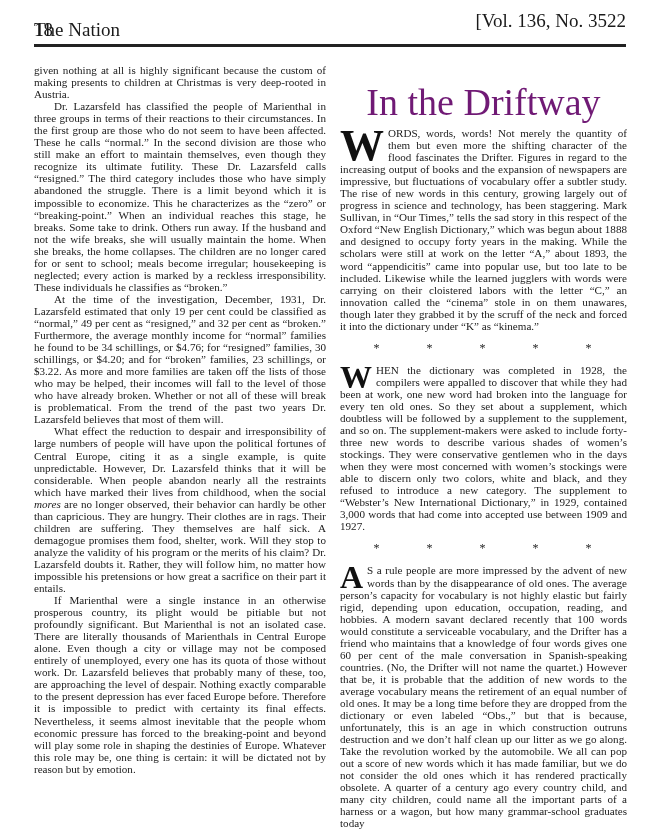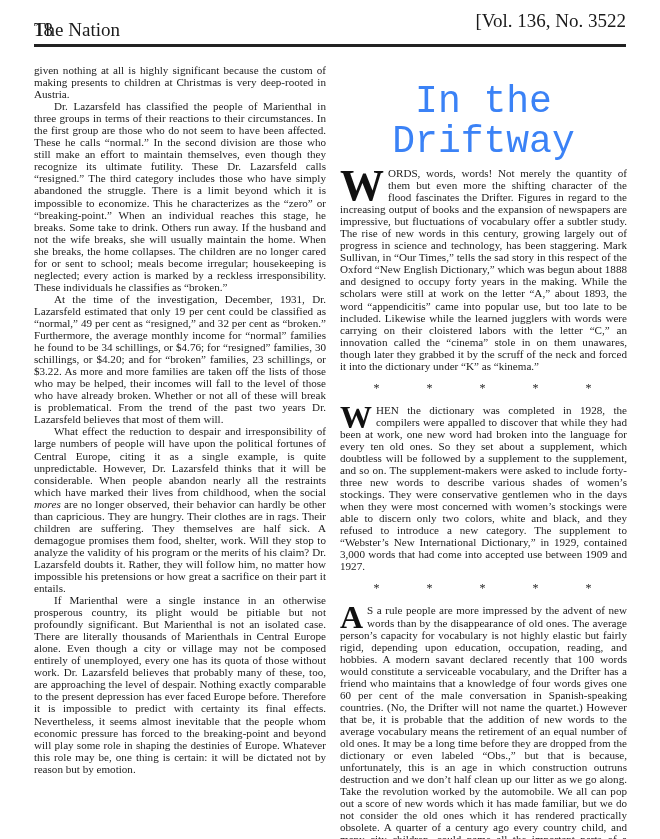--- a/index.html
+++ b/index.html
@@ -21,22 +21,22 @@
     position: absolute; top: 64px;
     font-family: "Liberation Serif", serif; font-size: 11.1px; line-height: 12.05px;
     text-align: justify; hyphens: manual;
   }
   .col.left { left: 34px; width: 292px; }
   .col.right { left: 340px; width: 287px; }
   .col p { margin: 0; text-indent: 20px; }
   .col p.noindent { text-indent: 0; }
   .col em { }
   .section-title {
-    font-family: Liberation Mono, monospace; font-size: 38px; line-height: 40px;
-    text-align: center; margin: 18px 0 5px 0; color: #3b82f6;
+    font-family: Liberation Serif, serif; font-size: 38px; line-height: 40px;
+    text-align: center; margin: 18px 0 5px 0; color: #701a75;
   }
   .dropcap-para { text-indent: 0 !important; }
   .dropcap {
     float: left; font-family: "Liberation Serif", serif; font-weight: bold;
     font-size: 44px; line-height: 36px; margin: 1px 4px -2px 0; color: #111;
   }
   .dropcap.small { font-size: 32px; line-height: 24px; }
   .stars {
     text-align: center; letter-spacing: 22px; font-size: 12px; line-height: 12px;
     margin: 10px 0 10px 20px; color: #222;

